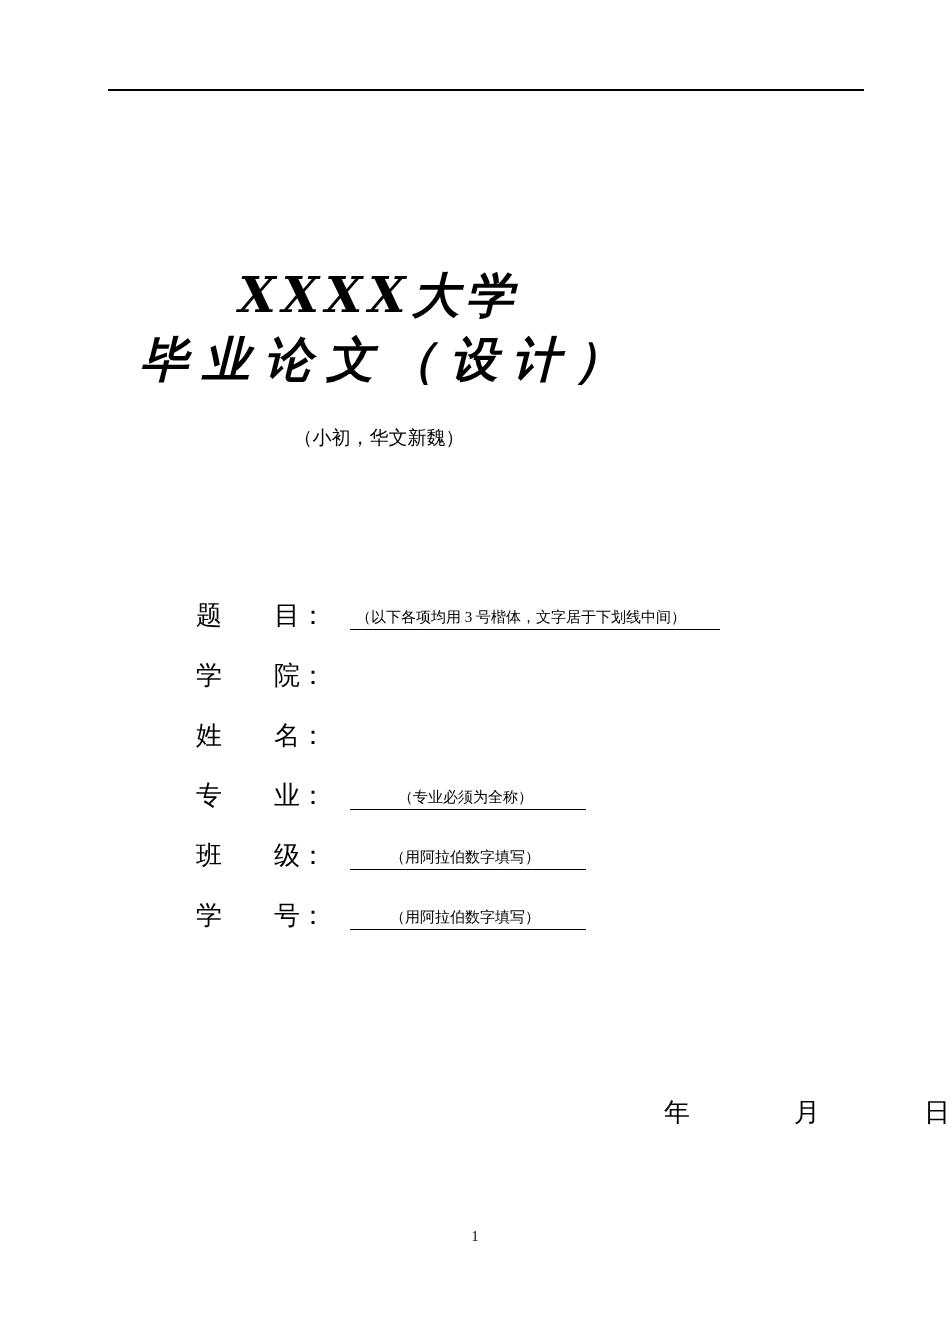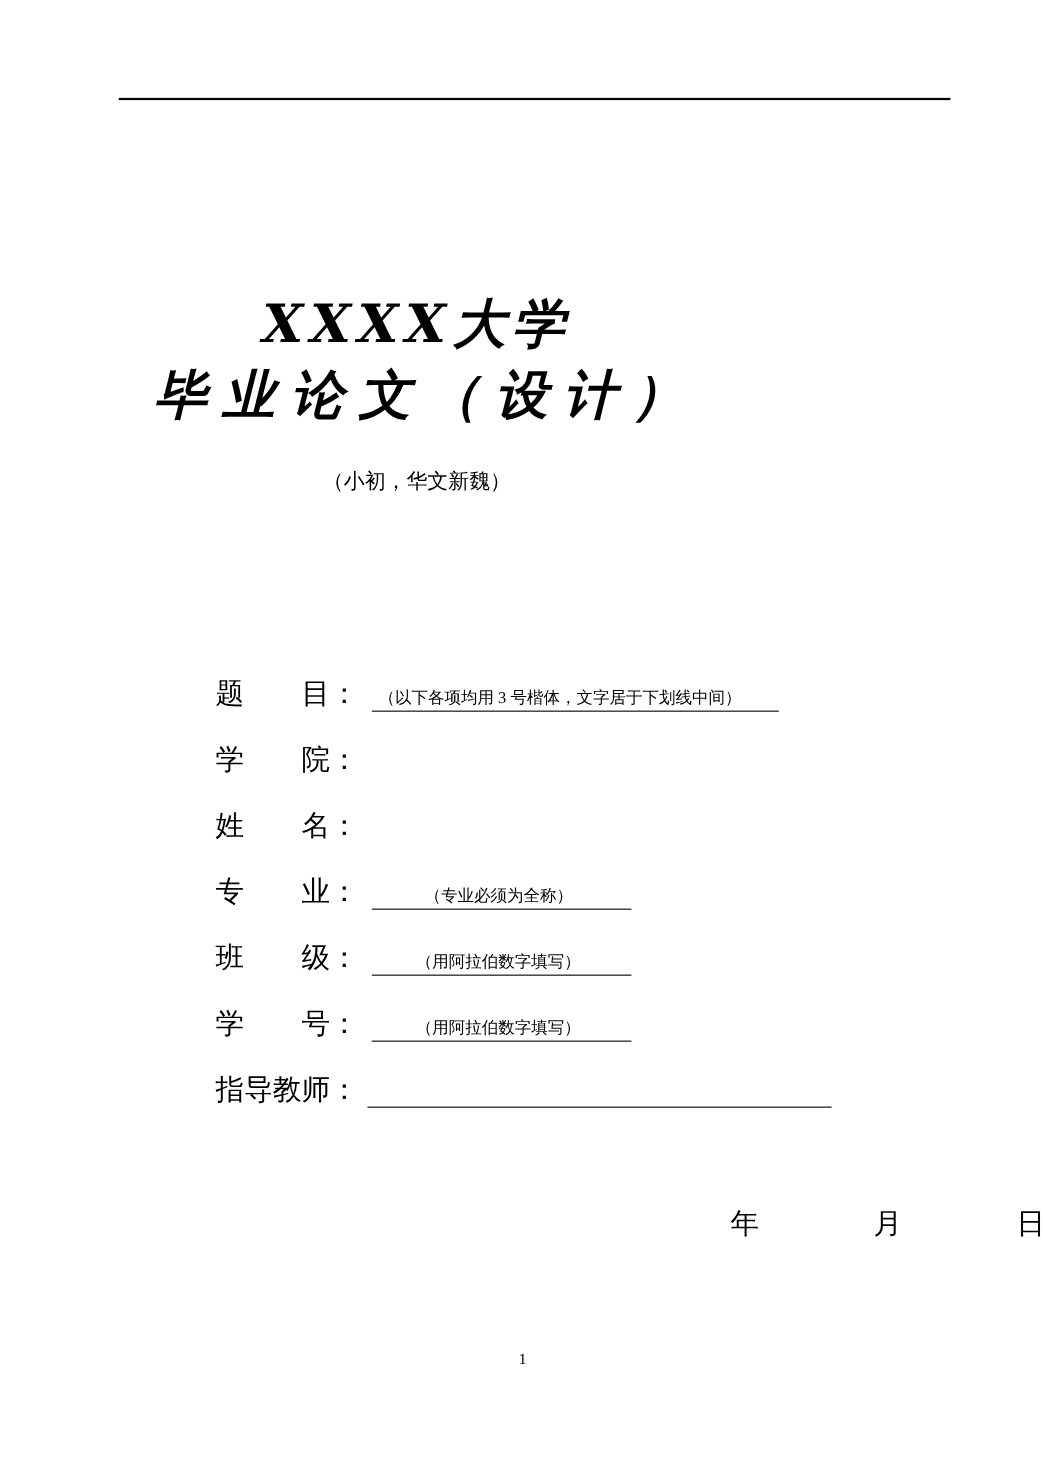--- a/index.html
+++ b/index.html
@@ -59,40 +59,40 @@
     color: #000000;
   }
   .fields {
     position: absolute;
     left: 196px;
     top: 603px;
     width: 610px;
   }
   .field-row {
     display: flex;
-    align-items: center;
+    align-items: flex-start;
     height: 60px;
   }
   .field-label {
     font-family: "Liberation Serif", serif;
     font-size: 26px;
     color: #000000;
     white-space: pre;
     line-height: 1;
     padding-bottom: 4px;
   }
   .field-label.wide {
     letter-spacing: 0;
   }
   .field-value {
     flex: 1;
     position: relative;
     border-bottom: 1.5px solid #000000;
     height: 26px;
-    margin-left: 12px;
+    margin-left: 24px;
   }
   .field-value .hint {
     position: absolute;
     bottom: 2px;
     font-family: "Liberation Serif", serif;
     font-size: 15px;
     color: #000000;
     white-space: nowrap;
   }
   .field-value.no-line {
@@ -192,26 +192,20 @@
       </span>
     </div>
 
     <div class="field-row sid-row">
       <span class="field-label">学　　号：</span>
       <span class="field-value">
         <span class="hint">（用阿拉伯数字填写）</span>
       </span>
     </div>
 
-    <div class="field-row teacher-row">
-      <span class="field-label wide">指导教师：</span>
-      <span class="field-value">
-        <span class="hint"></span>
-      </span>
-    </div>
 
   </div>
 
   <div class="date-line">年　　　　月　　　　日</div>
 
   <div class="page-number">1</div>
 
 </div>
 
 </body></html>

